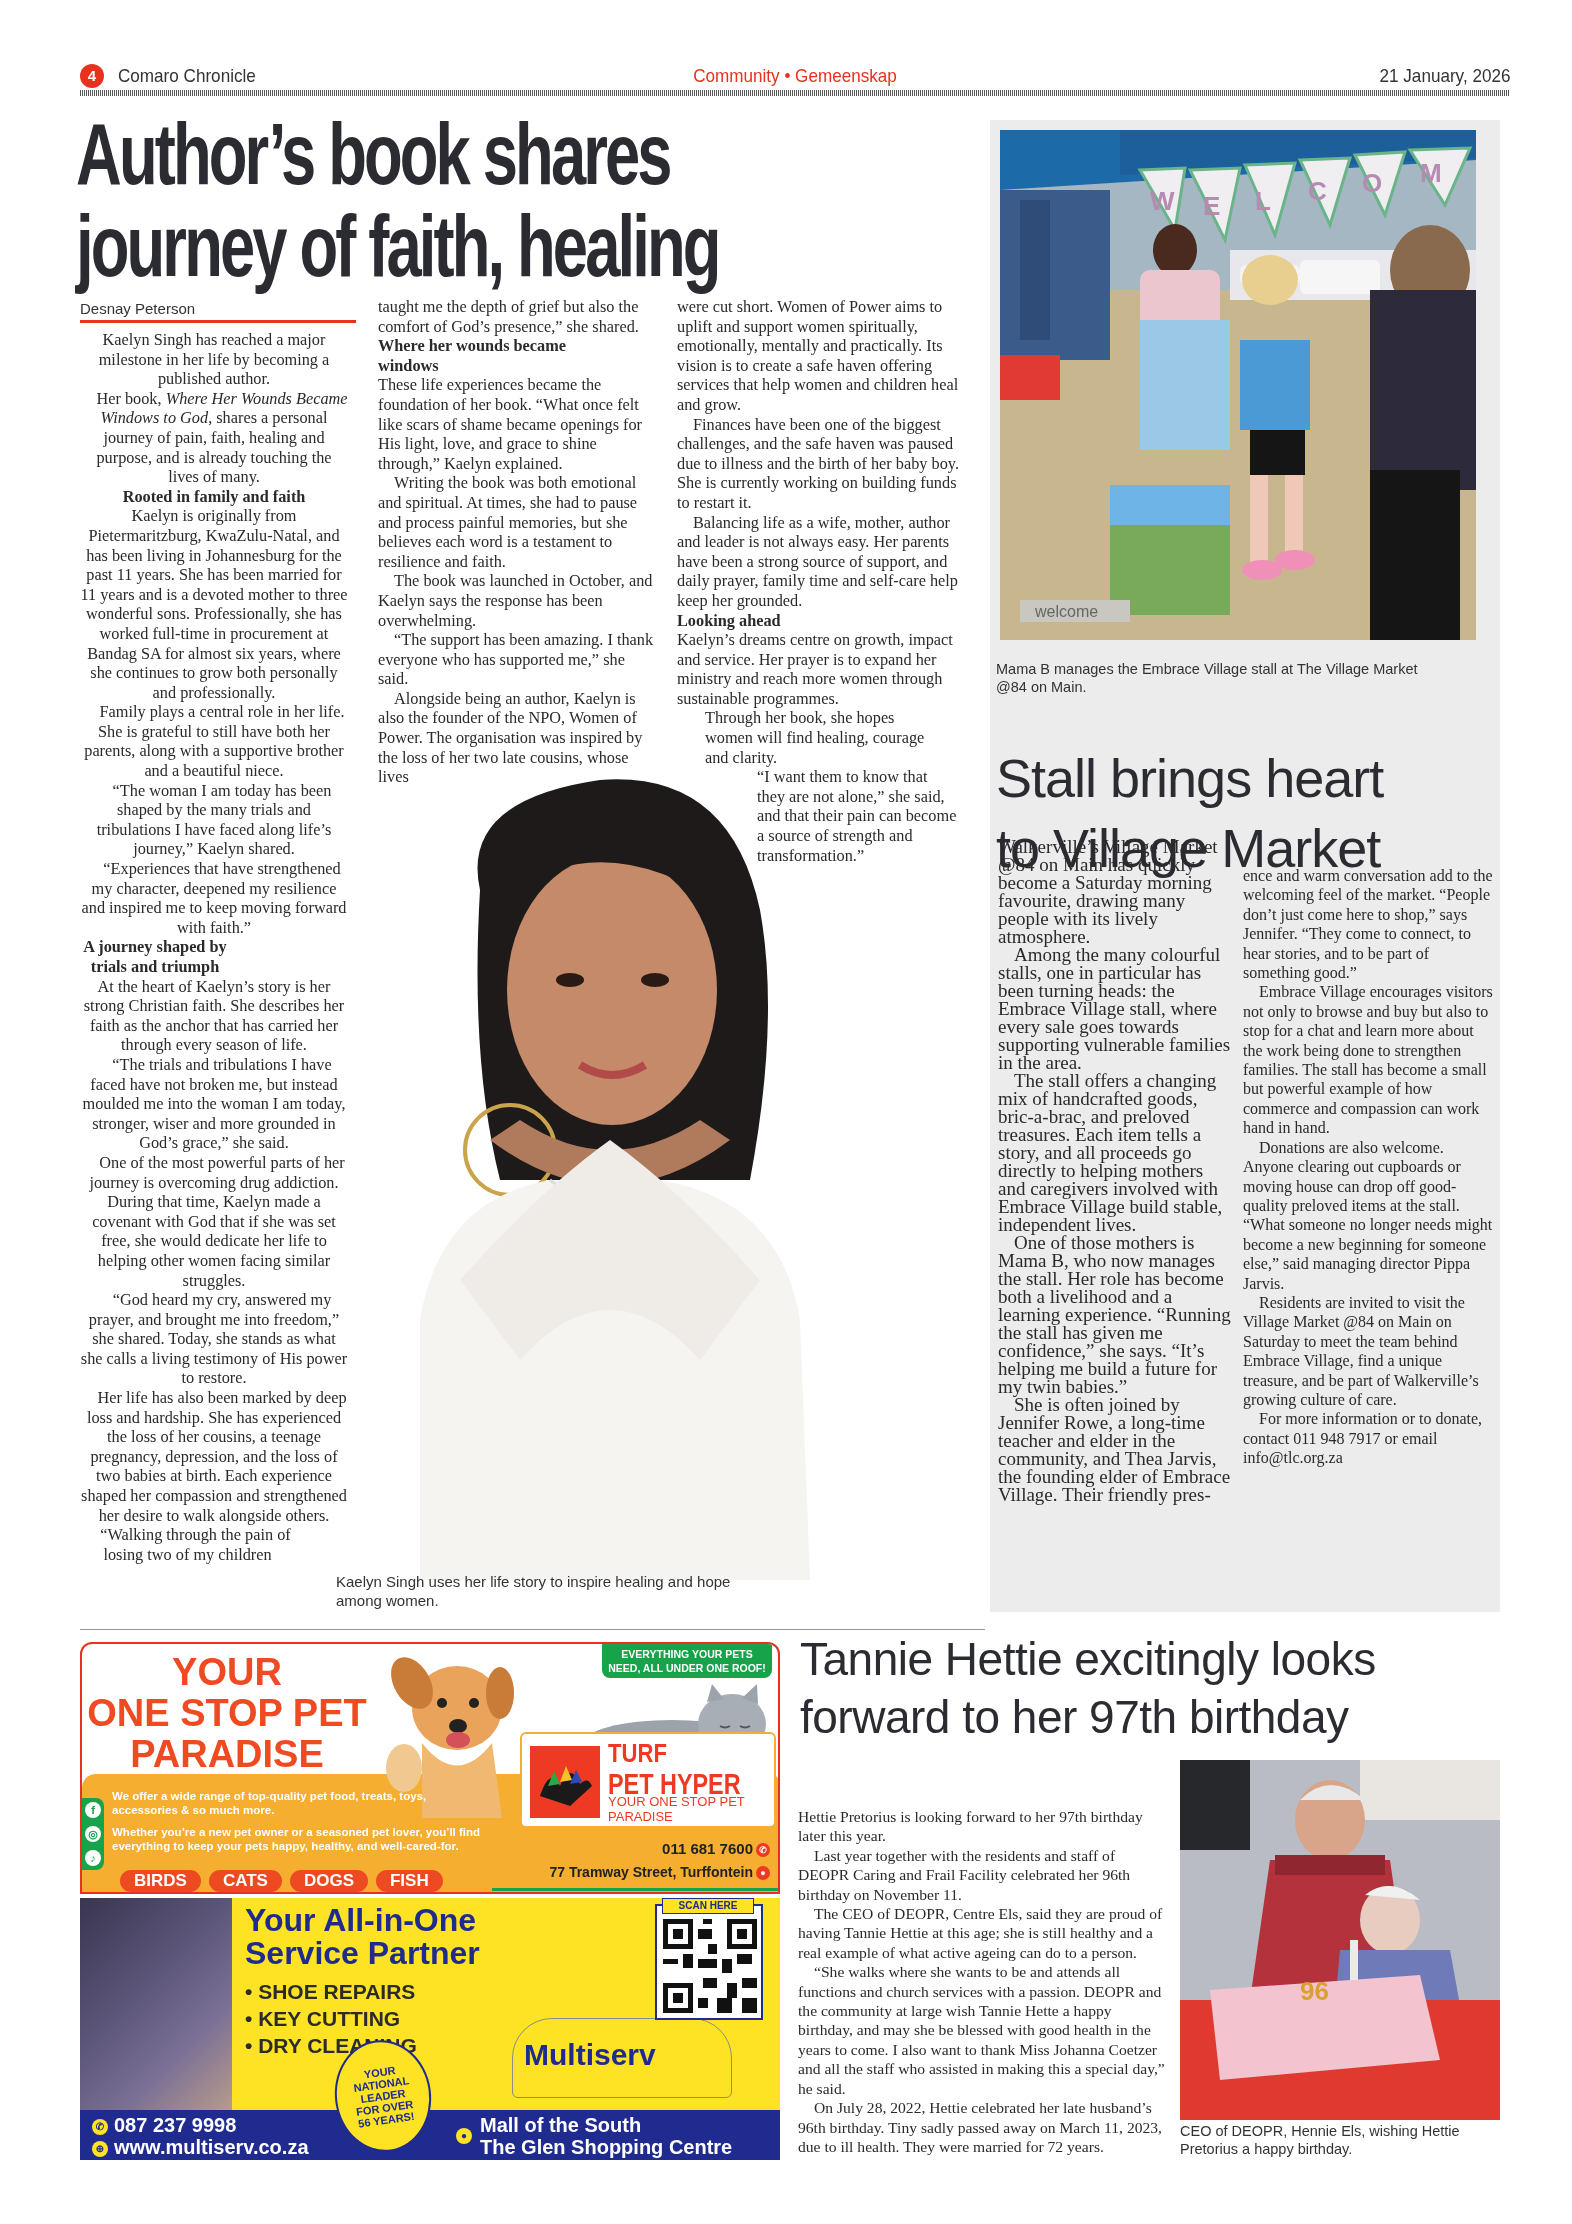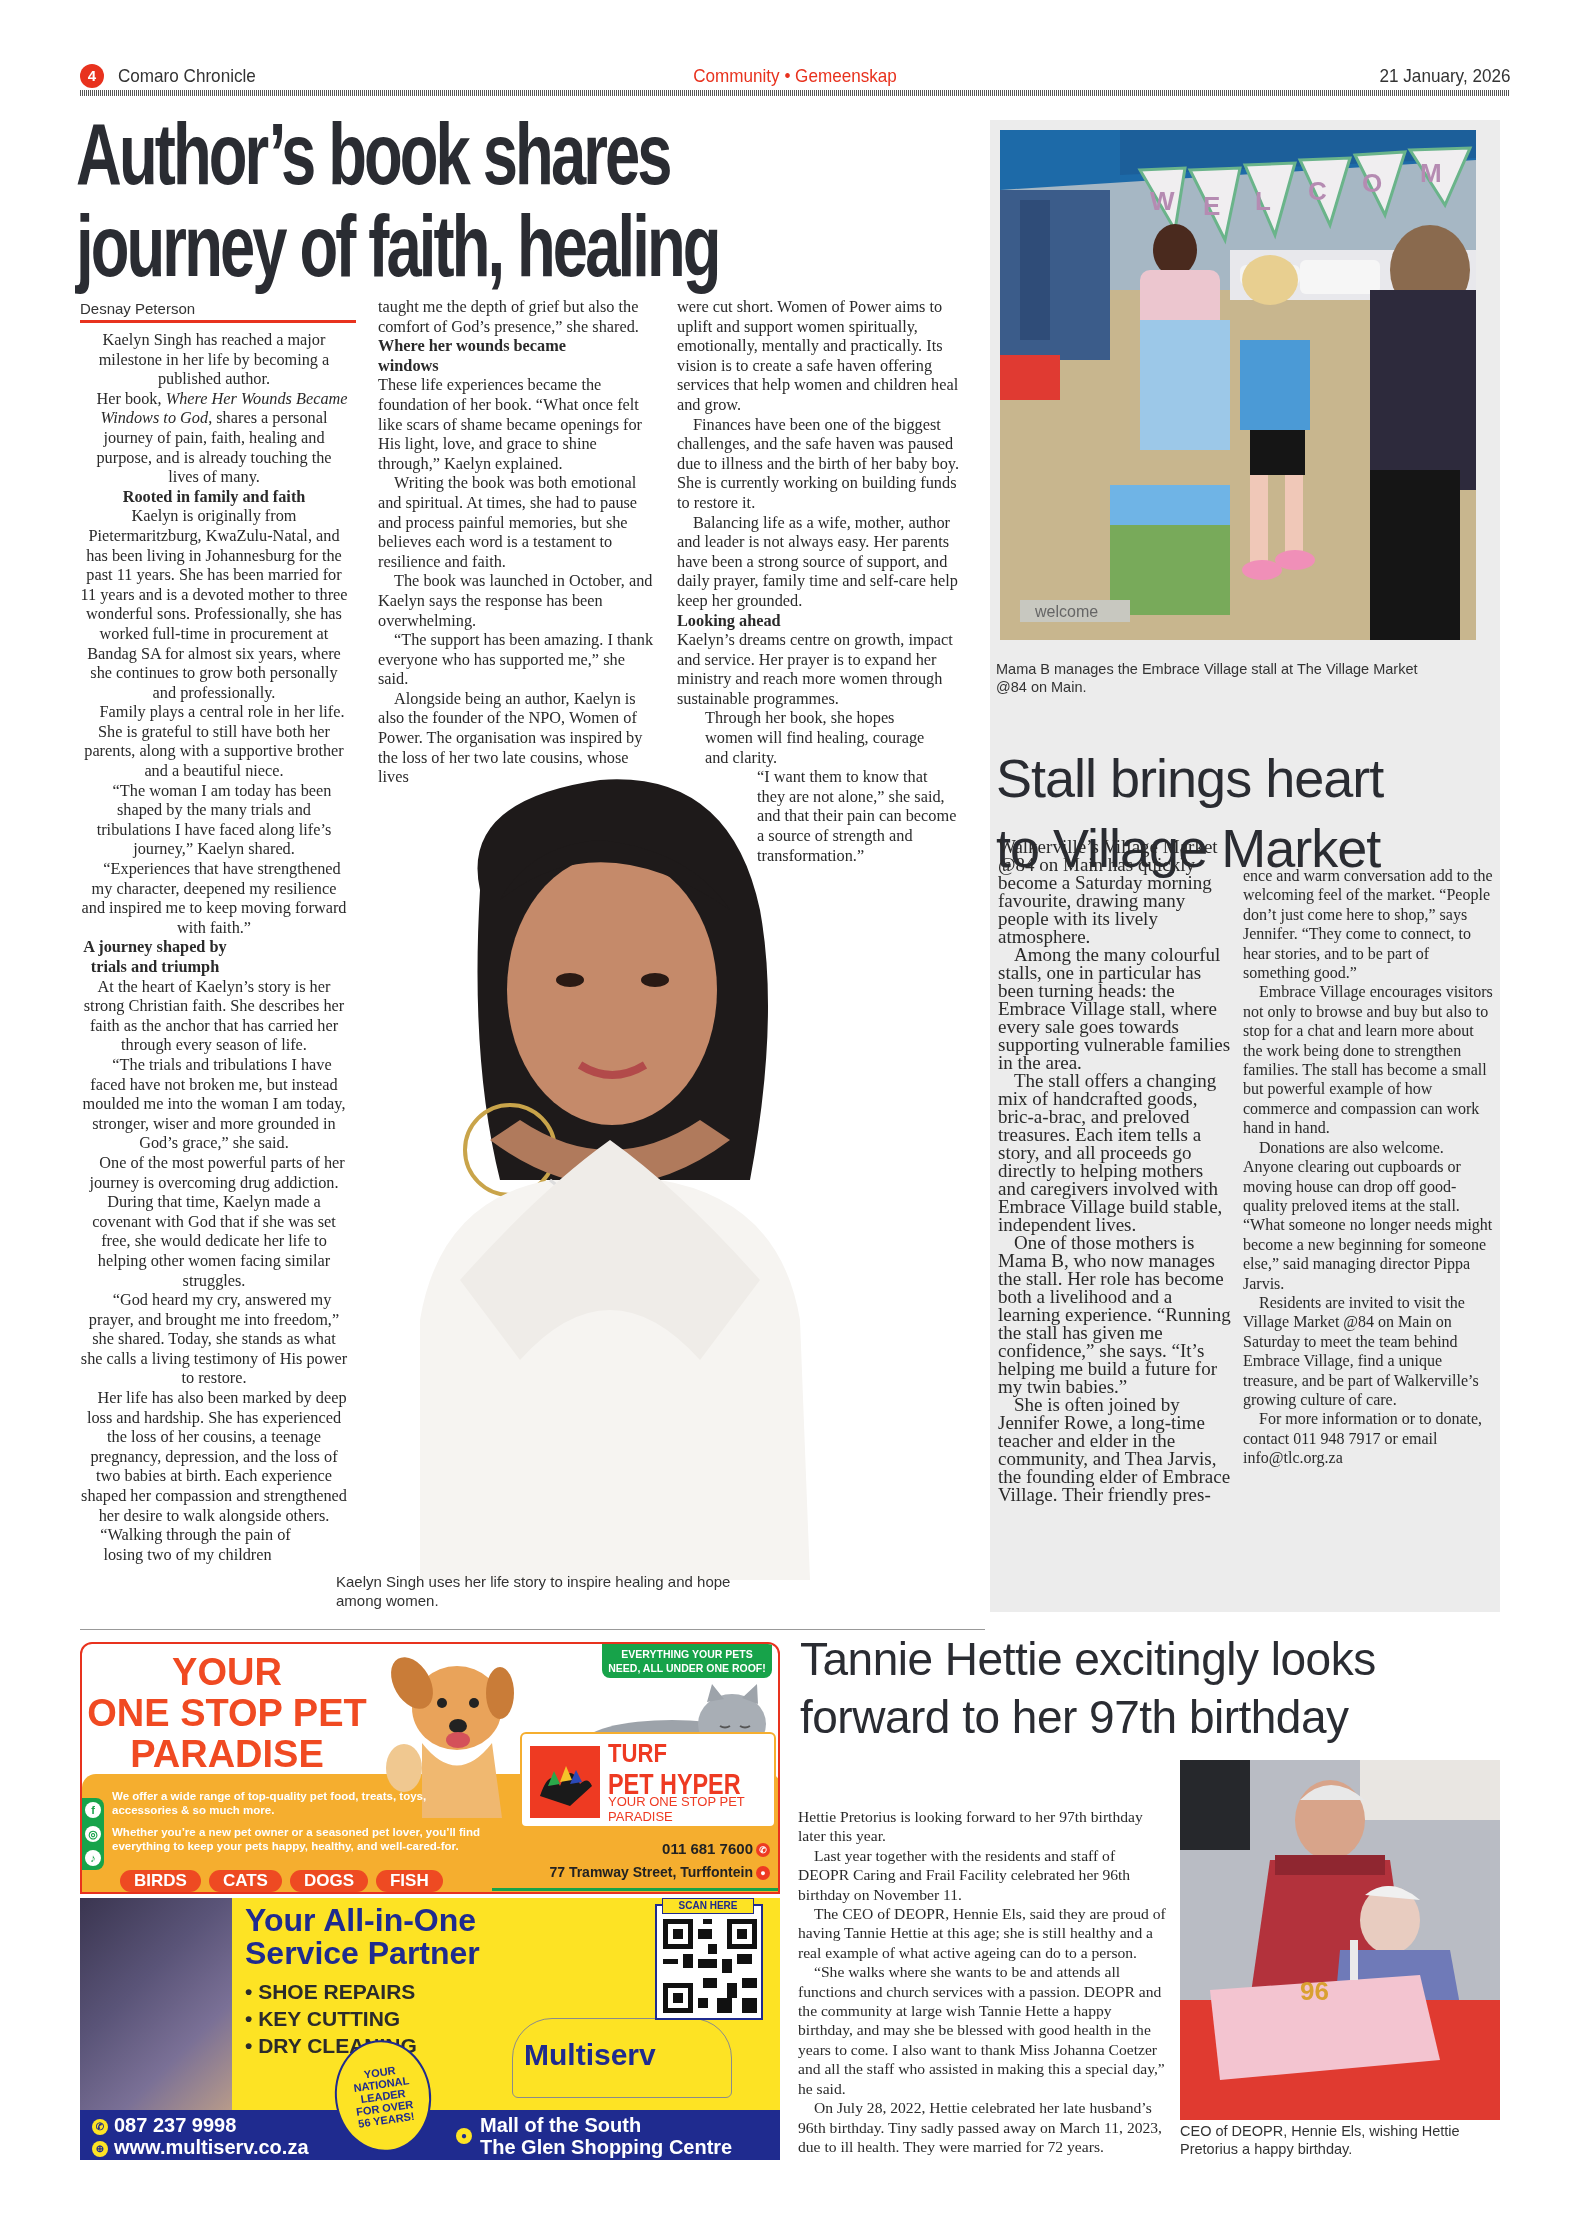--- a/index.html
+++ b/index.html
@@ -134,21 +134,21 @@
   <h4 style="width:220px">Where her wounds became windows</h4>
   <p>These life experiences became the foundation of her book. “What once felt like scars of shame became openings for His light, love, and grace to shine through,” Kaelyn explained.</p>
   <p class="ind">Writing the book was both emotional and spiritual. At times, she had to pause and process painful memories, but she believes each word is a testament to resilience and faith.</p>
   <p class="ind">The book was launched in October, and Kaelyn says the response has been overwhelming.</p>
   <p class="ind">“The support has been amazing. I thank everyone who has supported me,” she said.</p>
   <p class="ind">Alongside being an author, Kaelyn is also the founder of the NPO, Women of Power. The organisation was inspired by the loss of her two late cousins, whose lives</p>
 </div>
 
 <div class="col" id="c3">
   <p>were cut short. Women of Power aims to uplift and support women spiritually, emotionally, mentally and practically. Its vision is to create a safe haven offering services that help women and children heal and grow.</p>
-  <p class="ind">Finances have been one of the biggest challenges, and the safe haven was paused due to illness and the birth of her baby boy. She is currently working on building funds to restore it.</p>
+  <p class="ind">Finances have been one of the biggest challenges, and the safe haven was paused due to illness and the birth of her baby boy. She is currently working on building funds to restart it.</p>
   <p class="ind">Balancing life as a wife, mother, author and leader is not always easy. Her parents have been a strong source of support, and daily prayer, family time and self-care help keep her grounded.</p>
   <h4>Looking ahead</h4>
   <p>Kaelyn’s dreams centre on growth, impact and service. Her prayer is to expand her ministry and reach more women through sustainable programmes.</p>
   <p style="padding-left:28px; width:260px;">Through her book, she hopes women will find healing, courage and clarity.</p>
   <p style="padding-left:80px; width:280px;">“I want them to know that they are not alone,” she said, and that their pain can become a source of strength and transformation.”</p>
 </div>
 
 <svg class="portrait" viewBox="0 0 420 820">
   <path d="M80 130 Q60 40 200 20 Q330 10 360 150 Q380 260 350 420 L300 420 L100 420 Q70 300 80 130Z" fill="#1e1a1a"></path>
   <ellipse cx="212" cy="230" rx="105" ry="135" fill="#c58a6a"></ellipse>
@@ -232,21 +232,21 @@
   <p class="ind">For more information or to donate, contact 011 948 7917 or email info@tlc.org.za</p>
 </div>
 
 <div class="hettie-headline">
   <div>Tannie Hettie excitingly looks</div>
   <div>forward to her 97th birthday</div>
 </div>
 <div class="col" id="h1">
   <p>Hettie Pretorius is looking forward to her 97th birthday later this year.</p>
   <p class="ind">Last year together with the residents and staff of DEOPR Caring and Frail Facility celebrated her 96th birthday on November 11.</p>
-  <p class="ind">The CEO of DEOPR, Hennie Els, said they are proud of having Tannie Hettie at this age; she is still healthy and a real example of what active ageing can do to a person.</p>
+  <p class="ind">The CEO of DEOPR, Centre Els, said they are proud of having Tannie Hettie at this age; she is still healthy and a real example of what active ageing can do to a person.</p>
   <p class="ind">“She walks where she wants to be and attends all functions and church services with a passion. DEOPR and the community at large wish Tannie Hette a happy birthday, and may she be blessed with good health in the years to come. I also want to thank Miss Johanna Coetzer and all the staff who assisted in making this a special day,” he said.</p>
   <p class="ind">On July 28, 2022, Hettie celebrated her late husband’s 96th birthday. Tiny sadly passed away on March 11, 2023, due to ill health. They were married for 72 years.</p>
 </div>
 <svg class="hettie-photo" viewBox="0 0 320 360" preserveAspectRatio="none">
   <rect width="320" height="360" fill="#b9bcc4"></rect>
   <rect x="0" y="0" width="70" height="90" fill="#26282c"></rect>
   <rect x="180" y="0" width="140" height="60" fill="#e9e6e2"></rect>
   <ellipse cx="150" cy="60" rx="35" ry="40" fill="#d8a48a"></ellipse>
   <path d="M120 40 Q150 10 185 40" fill="#e8e8e8"></path>
   <path d="M90 100 L210 100 L230 240 L70 240Z" fill="#b3323c"></path>

